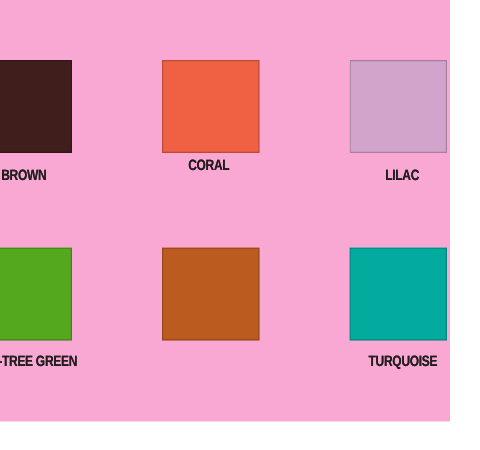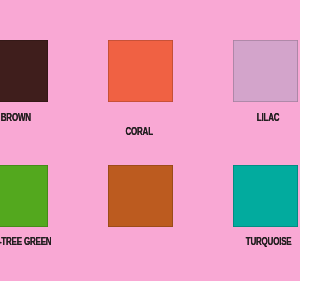--- a/index.html
+++ b/index.html
@@ -62,21 +62,21 @@
 <div id="palette">
 
   <div class="swatch-cell" style="left:-16.8px;top:40.4px;width:64.8px;height:61.7px;">
     <div class="swatch-chip" style="background-color: rgb(63, 30, 28);"></div>
   </div>
   <div class="swatch-label" style="left:16px;top:112.3px;"><span>BROWN</span></div>
 
   <div class="swatch-cell" style="left:108.3px;top:40.4px;width:64.8px;height:61.7px;">
     <div class="swatch-chip" style="background-color: rgb(240, 97, 67);"></div>
   </div>
-  <div class="swatch-label" style="left:139.6px;top:126px;"><span>CORAL</span></div>
+  <div class="swatch-label" style="left:139.6px;top:105px;"><span>CORAL</span></div>
 
   <div class="swatch-cell" style="left:233.4px;top:40.4px;width:64.8px;height:61.7px;">
     <div class="swatch-chip" style="background-color: rgb(211, 164, 203);"></div>
   </div>
   <div class="swatch-label" style="left:268.2px;top:112.3px;"><span>LILAC</span></div>
 
   <div class="swatch-cell" style="left:-16.8px;top:165.3px;width:64.8px;height:61.6px;">
     <div class="swatch-chip" style="background-color: rgb(83, 168, 30);"></div>
   </div>
   <div class="swatch-label" style="left:17.3px;top:235.7px;"><span>TEA-TREE GREEN</span></div>

